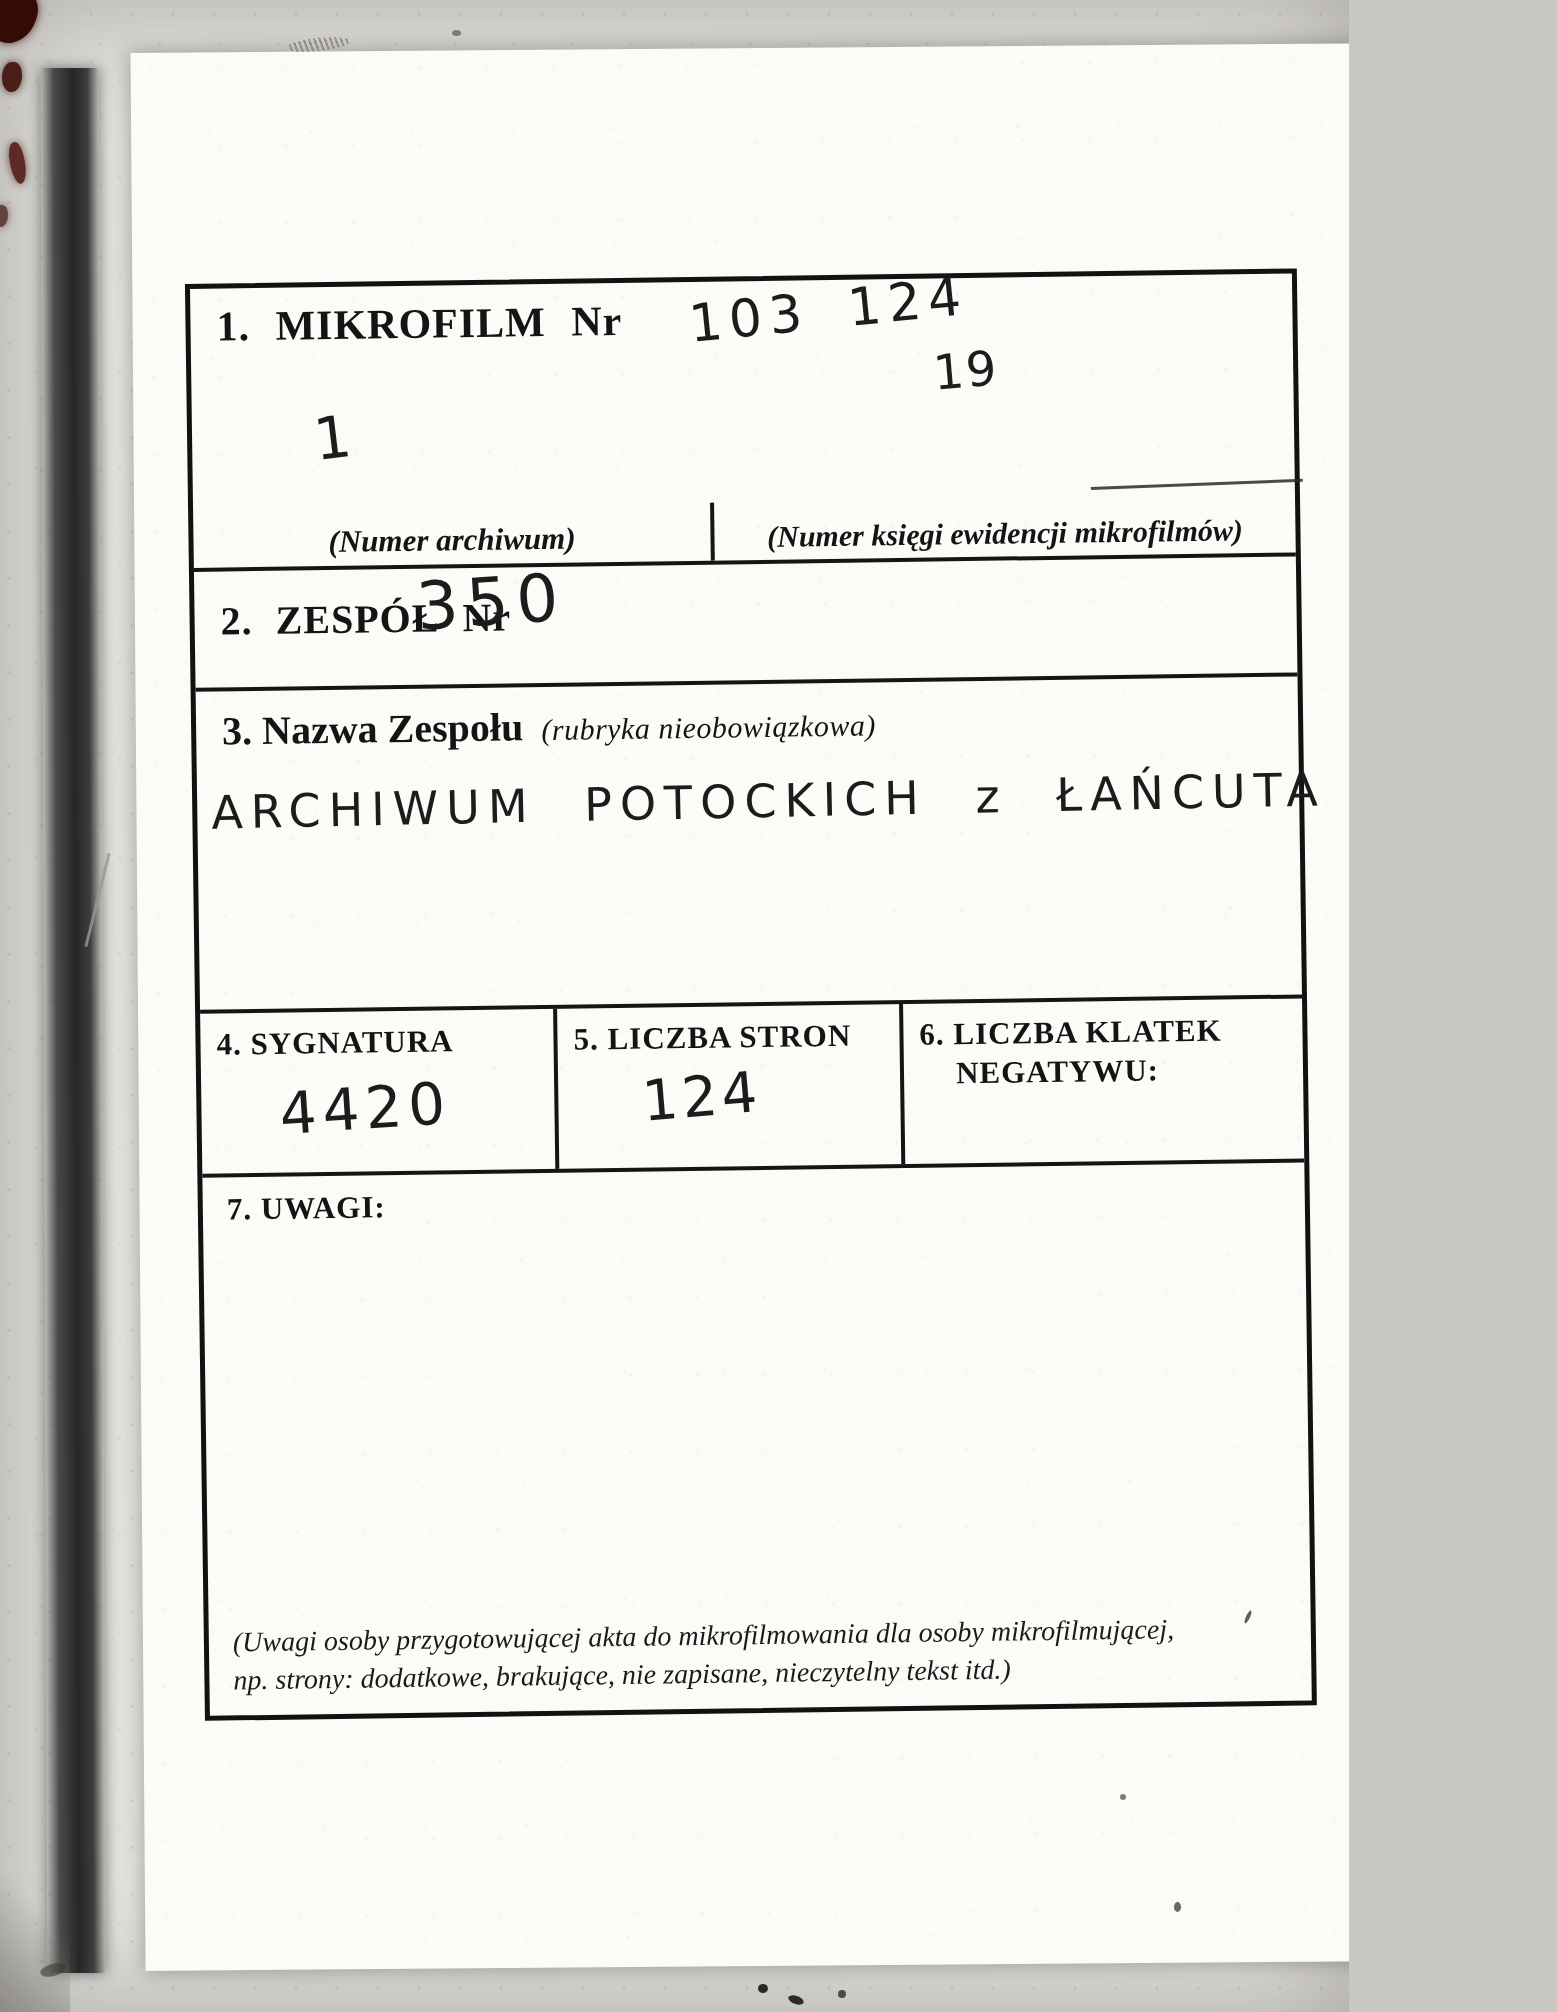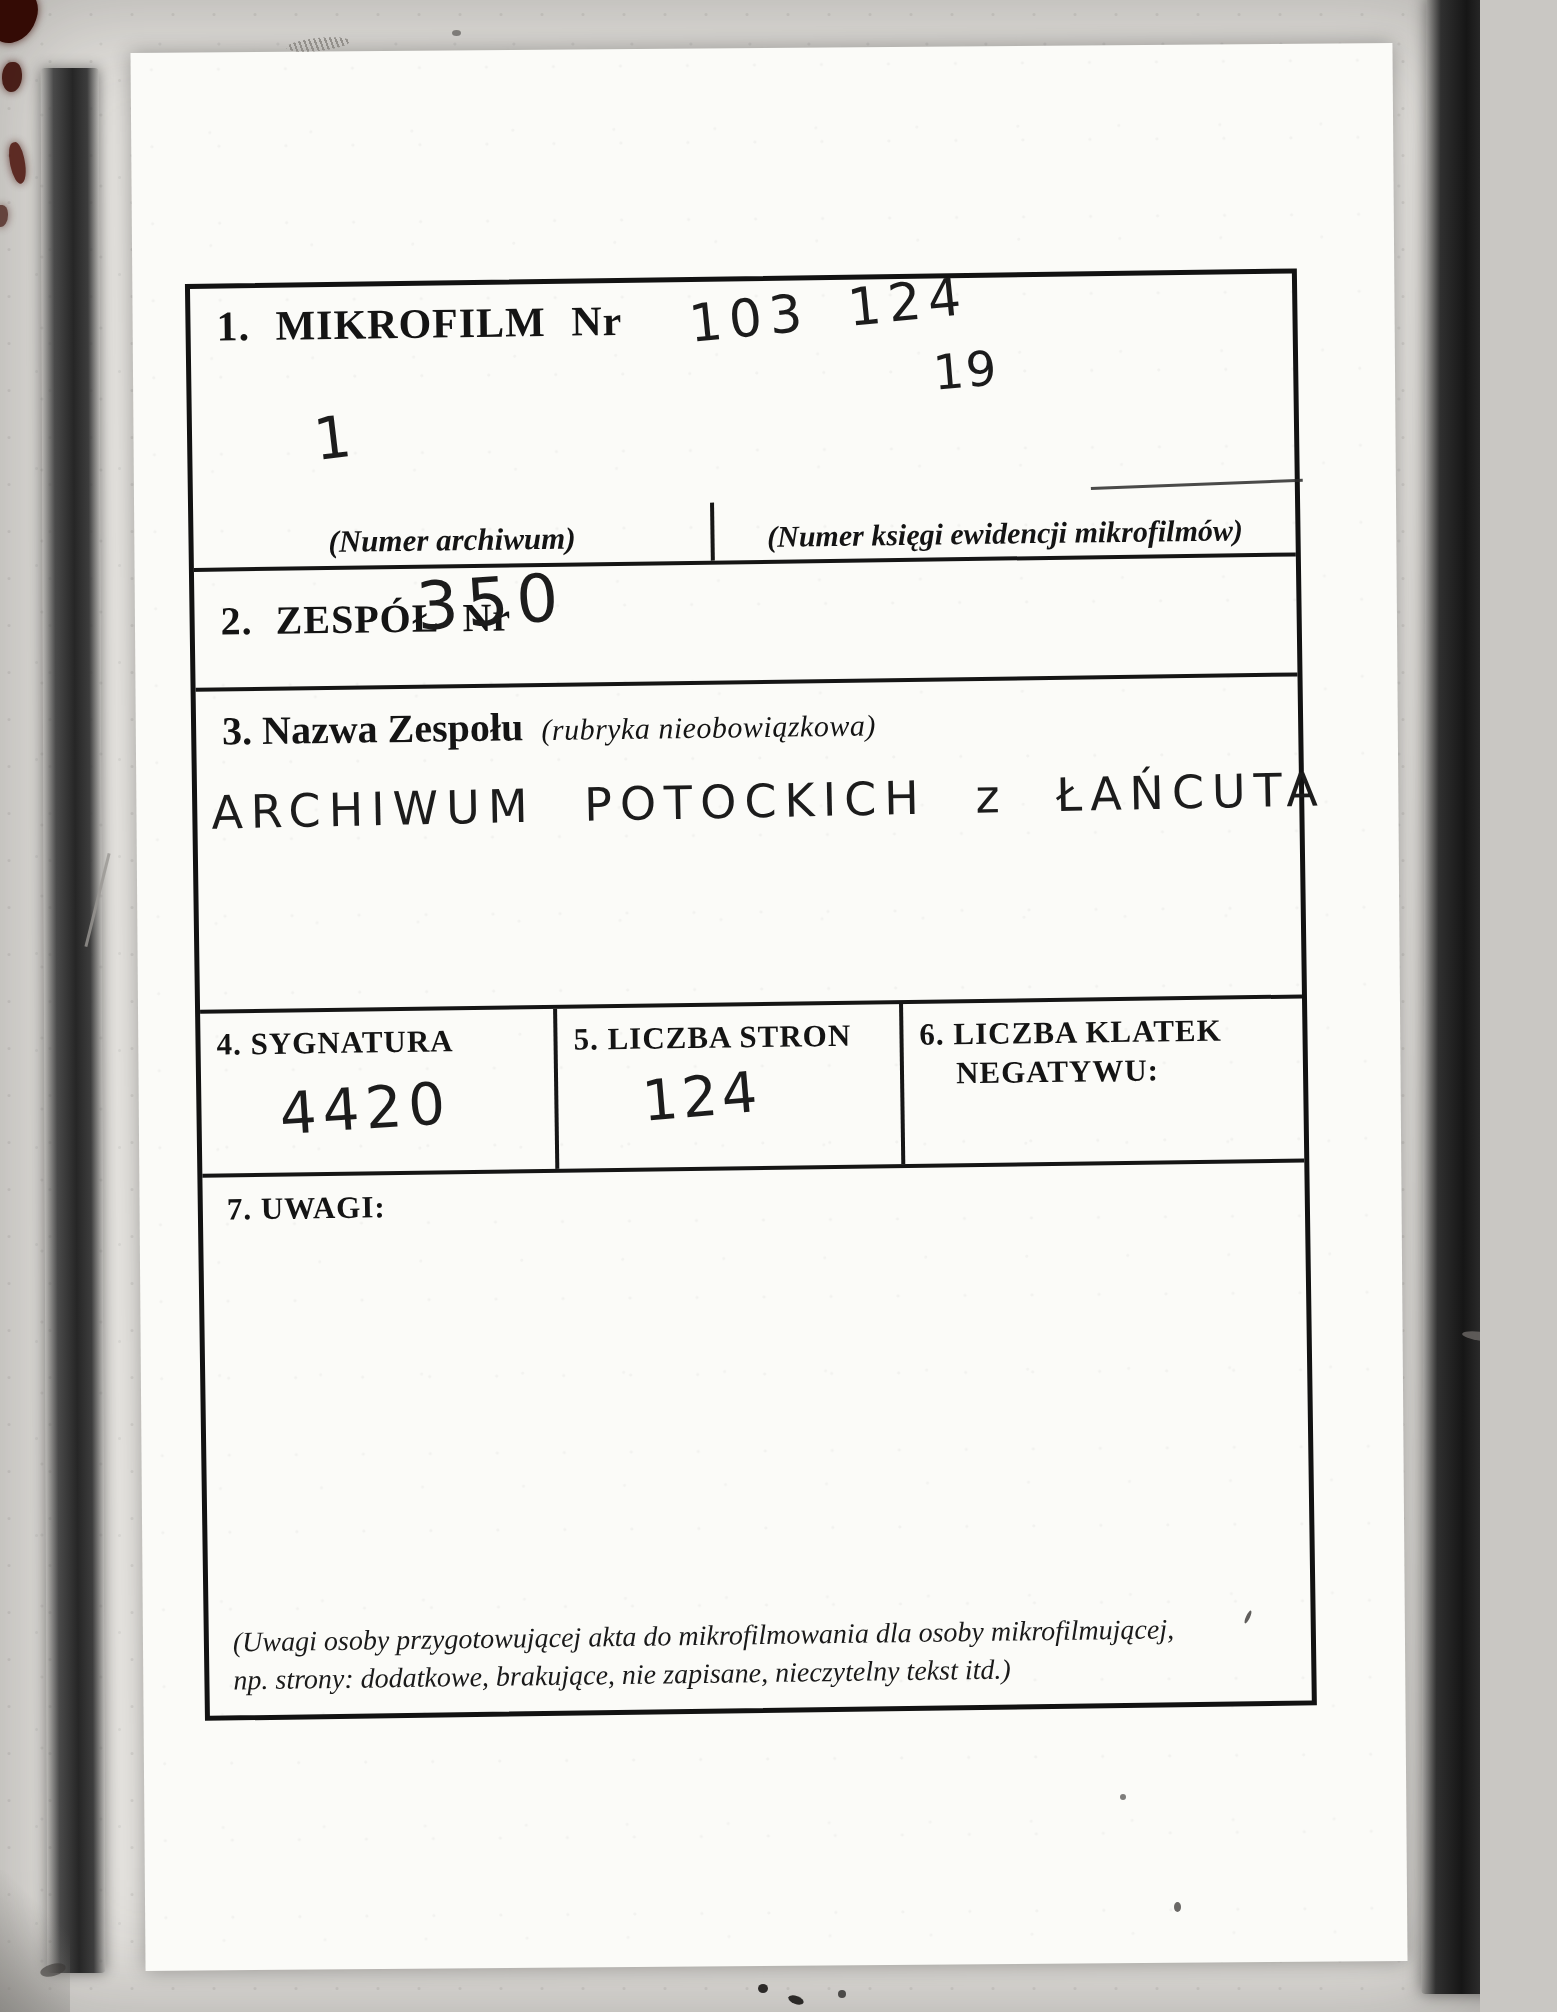--- a/index.html
+++ b/index.html
@@ -1,20 +1,20 @@
 <!DOCTYPE html>
 <html lang="pl"><head>
 <meta charset="utf-8">
 <style>
   html,body{margin:0;padding:0;background:#c9c7c3;}
   *{box-sizing:border-box;}
 
   .scan{
     position:relative;
-    width:1480px;height:2012px;
+    width:1349px;height:2012px;
     overflow:hidden;
     background-color:#e3e1dd;
     background-image:
       radial-gradient(circle at 22% 31%, rgba(0,0,0,.07) 1px, transparent 2px),
       radial-gradient(circle at 71% 62%, rgba(0,0,0,.06) 1px, transparent 2px),
       radial-gradient(circle at 44% 83%, rgba(0,0,0,.05) 1px, transparent 2px);
     background-size:41px 47px,59px 71px,83px 97px;
     box-shadow:inset 0 0 120px rgba(60,58,55,.35);
     font-family:"Liberation Serif","DejaVu Serif",serif;
     color:#141414;

